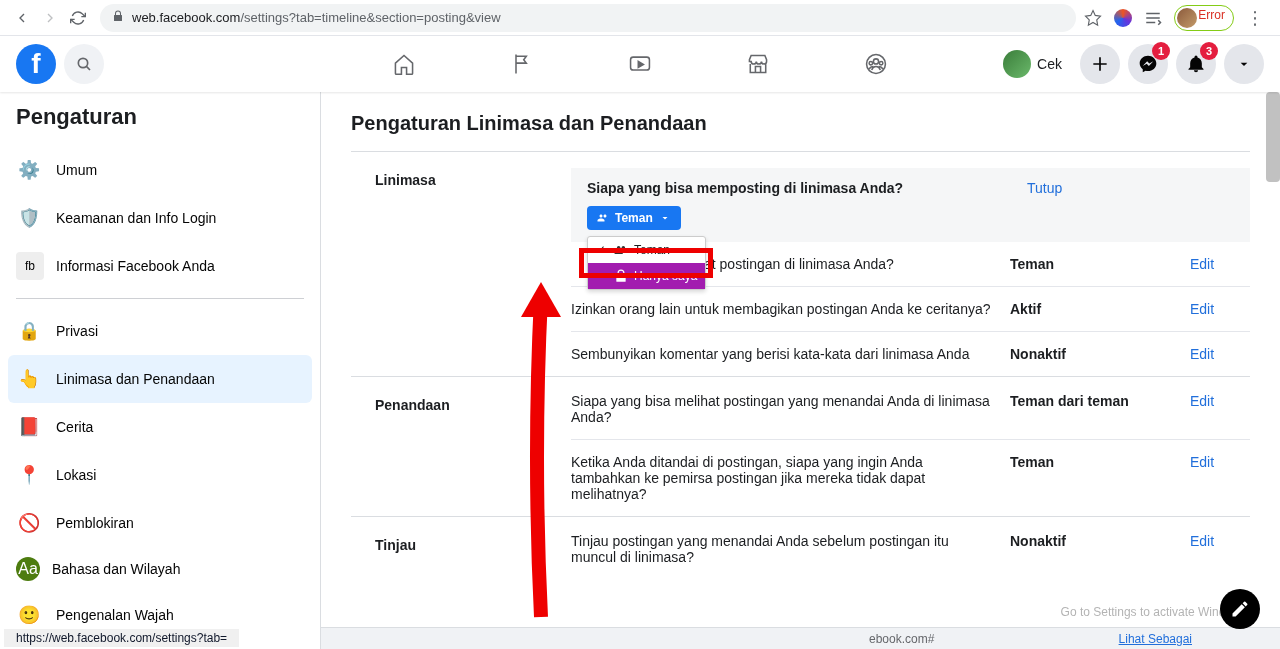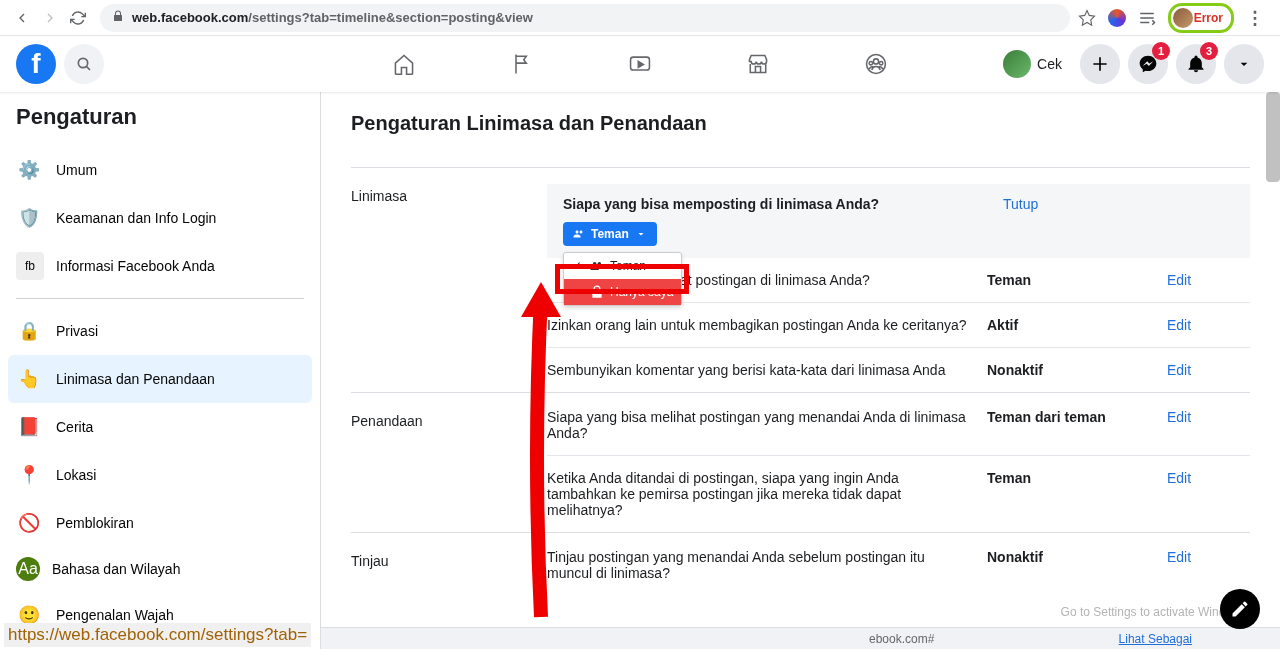--- a/index.html
+++ b/index.html
@@ -1,27 +1,27 @@
 <!DOCTYPE html>
 <html><head>
   <meta charset="utf-8">
   <style>
     * { margin: 0; padding: 0; box-sizing: border-box; font-family: Helvetica, Arial, sans-serif; }
     body { background: #fff; font-size: 14px; color: #1c1e21; overflow: hidden; }
     
     
-    .browser-bar { height: 36px; background: #fff; display: flex; align-items: center; padding: 0 8px; border-bottom: 1px solid #e4e6eb; font-weight: bold; }
+    .browser-bar { height: 36px; background: #fff; display: flex; align-items: center; padding: 0 8px; border-bottom: 1px solid #e4e6eb; }
     .nav-btn { width: 28px; height: 28px; display: flex; align-items: center; justify-content: center; color: #5f6368; cursor: pointer; border-radius: 50%; }
     .nav-btn svg { width: 16px; height: 16px; }
     .url-bar { flex: 1; height: 28px; background: #f1f3f4; border-radius: 14px; display: flex; align-items: center; padding: 0 12px; margin: 0 8px; font-size: 13px; color: #5f6368; }
     .url-bar .lock { margin-right: 8px; }
     .url-bar .domain { color: #202124; }
     .browser-right { display: flex; align-items: center; gap: 12px; padding-right: 8px; }
     .star-icon, .ext-icon { color: #5f6368; width: 18px; height: 18px; }
-    .profile-pill { display: flex; align-items: center; border: 3px solid #84cc16; border-radius: 14px; padding: 2px 8px 2px 2px; gap: 1px; }
+    .profile-pill { display: flex; align-items: flex-start; border: 1px solid #84cc16; border-radius: 14px; padding: 2px 8px 2px 2px; gap: 1px; }
     .avatar-sm { width: 20px; height: 20px; border-radius: 50%; background: linear-gradient(135deg,#8b5a3c,#c49b6a); }
     .error-txt { color: #d93025; font-size: 12px; }
     .menu-dots { color: #5f6368; font-size: 18px; }
     .swirl-icon { width:18px; height:18px; background: conic-gradient(#ee5522,#6633dd,#2266ee,#ee5522); border-radius:50%; }
     
     
     .fb-header { height: 56px; background: #fff; box-shadow: 0 1px 2px rgba(0,0,0,.1); display: flex; align-items: center; padding: 0 16px; position: relative; z-index: 10; }
     .fb-logo { width: 40px; height: 40px; background: #1877f2; border-radius: 50%; display: flex; align-items: center; justify-content: center; color: #fff; font-weight: bold; font-size: 28px; font-family: 'Klavika', sans-serif; }
     .fb-search { width: 40px; height: 40px; background: #f0f2f5; border-radius: 50%; display: flex; align-items: center; justify-content: center; margin-left: 8px; color: #65676b; }
     .fb-tabs { position: absolute; left: 50%; transform: translateX(-50%); display: flex; gap: 8px; }
@@ -36,38 +36,38 @@
     
     .main { display: flex; height: calc(100vh - 92px); }
     .sidebar { width: 320px; padding: 4px 8px; overflow-y: auto; }
     .sidebar h2 { font-size: 22px; font-weight: bold; padding: 8px; margin-bottom: 8px; }
     .side-item { display: flex; align-items: center; gap: 12px; padding: 10px 8px; border-radius: 6px; cursor: pointer; color: #050505; font-size: 14px; }
     .side-item.active { background: #e7f3ff; }
     .side-icon { width: 28px; height: 28px; display: flex; align-items: center; justify-content: center; font-size: 18px; }
     .side-divider { height: 1px; background: #ced0d4; margin: 8px 8px; }
     
     .content { flex: 1; border-left: 1px solid #dadde1; overflow-y: auto; padding: 20px 30px; position: relative; }
-    .content h1 { font-size: 20px; font-weight: bold; margin-bottom: 32px; }
+    .content h1 { font-size: 20px; font-weight: bold; margin-bottom: 16px; }
     .section { border-top: 1px solid #dadde1; display: flex; padding: 16px 0 0 0; }
-    .sec-label { width: 160px; font-weight: 400; padding-top: 4px; }
+    .sec-label { width: 160px; font-weight: 700; padding-top: 4px; margin-left: 24px; }
     .sec-body { flex: 1; margin-left: 36px; }
     .row { display: flex; padding: 14px 0; align-items: flex-start; }
     .row:not(:last-child) { border-bottom: 1px solid #e4e6eb; }
     .row-q { flex: 1; color: #1c1e21; padding-right: 16px; max-width: 440px; }
     .row-v { width: 180px; font-weight: 600; }
     .row-a { width: 60px; }
     .row-a a { color: #216fdb; text-decoration: none; }
     .expanded { background: #f5f6f7; padding: 12px 16px; margin-bottom: 0; }
     .expanded .row-q { font-weight: 600; }
     .dropdown-wrap { margin-top: 10px; position: relative; }
     .dd-btn { background: #1877f2; color: #fff; border: none; border-radius: 4px; padding: 5px 10px; font-size: 12px; font-weight: 600; display: inline-flex; align-items: center; gap: 6px; cursor: pointer; }
     .dd-btn svg { width: 12px; height: 12px; }
     .dd-menu { position: absolute; top: 30px; left: 0; background: #fff; border: 1px solid #ccc; border-radius: 3px; box-shadow: 0 2px 4px rgba(0,0,0,.15); min-width: 118px; z-index: 5; }
     .dd-item { padding: 6px 8px; display: flex; align-items: center; gap: 6px; font-size: 12px; cursor: pointer; }
-    .dd-item.hl { background: #ef4444; color: #fff; justify-content: flex-end; }
+    .dd-item.hl { background: #a21caf; color: #fff; justify-content: flex-end; }
     .dd-item .chk { width: 12px; color: #333; }
     .highlight-box { position: absolute; border: 5px solid #e00; z-index: 6; pointer-events: none; }
     
     
     .arrow-anno { position: absolute; z-index: 20; pointer-events: none; }
     .arrow-anno svg { overflow: visible; }
     
     
     .watermark { position: absolute; right: 30px; bottom: 30px; text-align: left; color: rgba(128,128,128,.6); }
     .watermark .t1 { font-size: 20px; }
@@ -345,19 +345,19 @@
 
     <div class="footer-bar">
       <span style="margin-left:540px">ebook.com#</span>
       <a href="#" class="footer-link">Lihat Sebagai</a>
     </div>
   </div>
 </div>
 
 <div class="scrollbar-thumb"></div>
 
-<div style="position:absolute;bottom:2px;left:4px;font-size:17px;color:#a16207;background:#f0f0f0;padding:2px 4px">https://web.facebook.com/settings?tab=</div>
+<div style="position:absolute;bottom:2px;left:4px;font-size:12px;color:#0f172a;background:#f0f0f0;padding:2px 12px">https://web.facebook.com/settings?tab=</div>
 
 <div class="fab">
   <svg width="20" height="20" viewBox="0 0 24 24" fill="#fff">
       <path d="M3 17.25V21h3.75L17.81 9.94l-3.75-3.75L3 17.25zM20.71 7.04a1 1 0 000-1.41l-2.34-2.34a1 1 0 00-1.41 0l-1.83 1.83 3.75 3.75 1.83-1.83z"></path>
     </svg>
 </div>
 
 </body></html>

